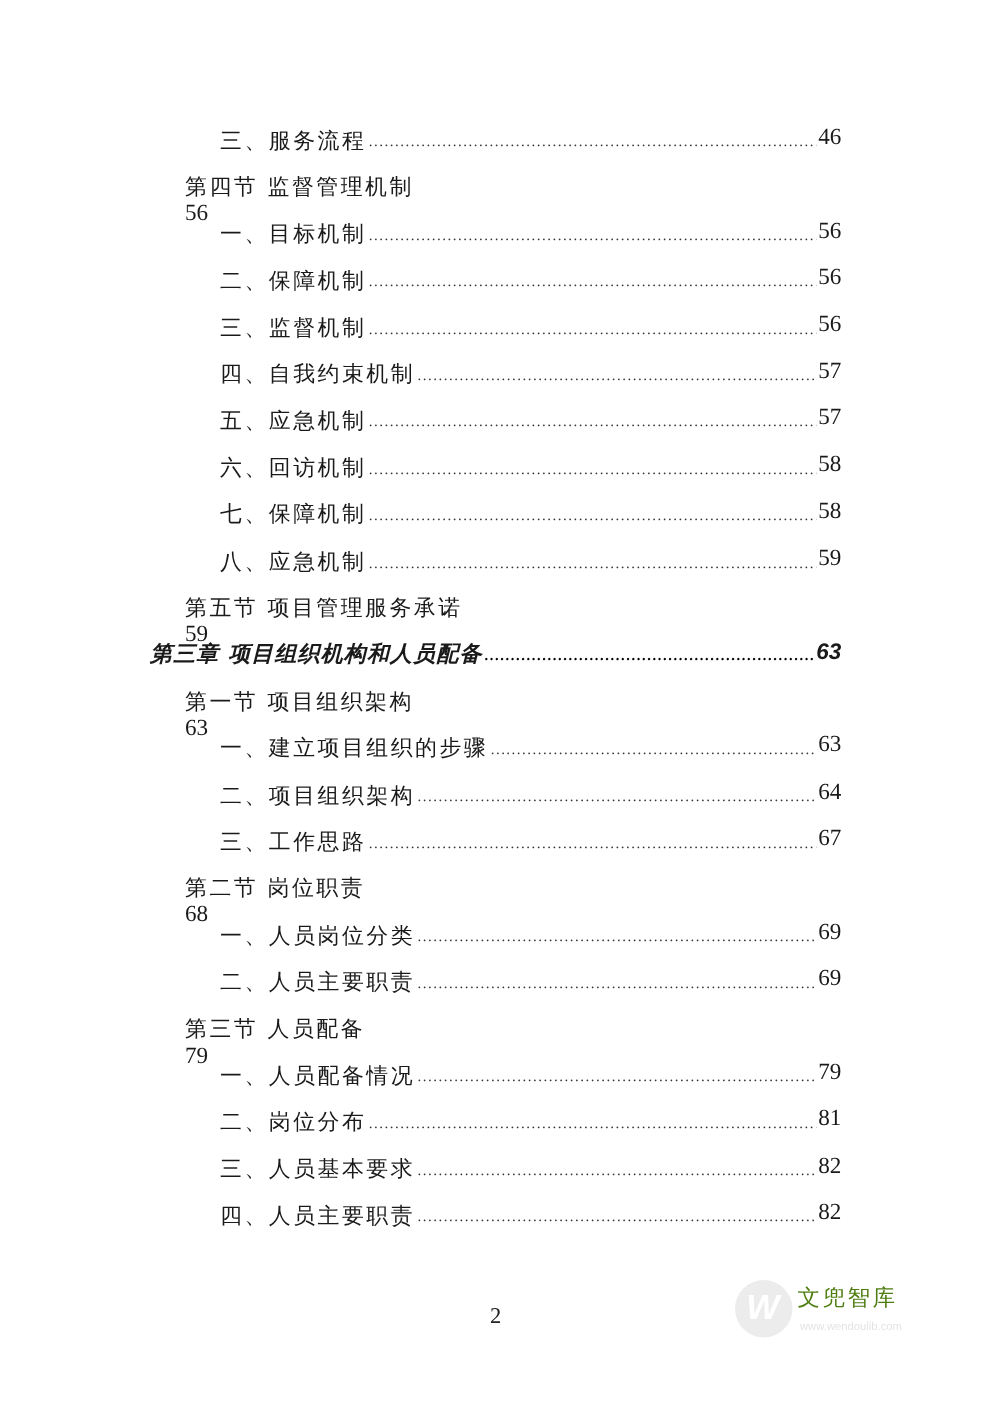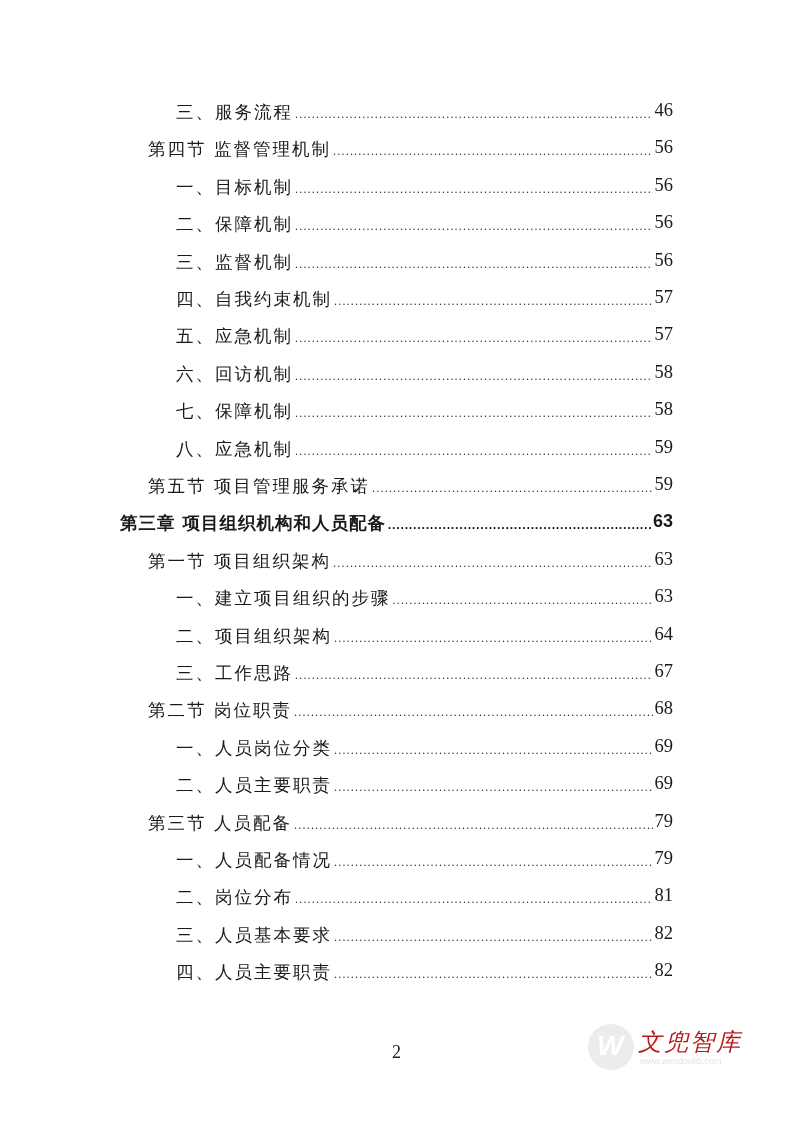--- a/index.html
+++ b/index.html
@@ -3,31 +3,31 @@
 <meta charset="utf-8">
 <style>
   html, body { margin: 0; padding: 0; background: #ffffff; }
   body { width: 793px; height: 1122px; position: relative; overflow: hidden; font-family: "DejaVu Sans", sans-serif; color: #1a1a1a; }
   .toc { position: absolute; left: 0; top: 100px; width: 793px; }
   .row { position: absolute; height: 37px; display: flex; align-items: flex-start; font-size: 17.5px; right: 120px; }
   .row .label { white-space: nowrap; letter-spacing: 2px; }
   .row .dots { flex: 1; overflow: hidden; white-space: nowrap; margin: 0 2px; position: relative; top: 2px; }
   .row .dots::before { content: "....................................................................................................................................................................................................................................................................................."; letter-spacing: 1.2px; font-size: 12px; color: #333; font-family: "Liberation Serif", serif; }
   .row .page { white-space: nowrap; font-family: "Liberation Serif", serif; font-size: 18.5px; }
-  .lvl1 { left: 120px; font-weight: bold; }
+  .lvl1 { left: 120px; font-weight: bold; font-style: italic; }
   .lvl1 .label { letter-spacing: 1px; }
   .lvl1 .dots::before { font-weight: bold; color: #000; }
   .lvl1 .page { font-family: "Liberation Sans", sans-serif; font-weight: bold; font-size: 18px; }
-  .lvl2 { left: 148px; }
+  .lvl2 { left: 148px; flex-direction: column; }
   .lvl3 { left: 176px; }
   .footer-num { position: absolute; top: 1042px; left: 0; width: 793px; text-align: center; font-family: "Liberation Serif", serif; font-size: 18px; color: #222; }
   .watermark { position: absolute; left: 588px; top: 1020px; width: 180px; height: 60px; color: #e3e3e3; }
   .wm-logo { position: absolute; left: 0; top: 4px; width: 46px; height: 46px; border-radius: 50%; background: #ececec; }
   .wm-logo::after { content: "W"; position: absolute; left: 9px; top: 6px; color: #fff; font-family: "Liberation Sans", sans-serif; font-weight: bold; font-size: 28px; font-style: italic; }
-  .wm-title { position: absolute; left: 50px; top: 6px; font-size: 24px; letter-spacing: 2px; color: #b91c1c; font-style: italic; }
+  .wm-title { position: absolute; left: 50px; top: 6px; font-size: 18px; letter-spacing: 2px; color: #4d7c0f; }
   .wm-url { position: absolute; left: 52px; top: 36px; font-size: 9px; color: #e4e4e4; font-family: "Liberation Sans", sans-serif; }
 </style>
 </head>
 <body>
 
 <div class="toc">
   <div class="row lvl3" style="top:0px">
       <span class="label">三、服务流程</span>
       <span class="dots"></span>
       <span class="page">46</span>

